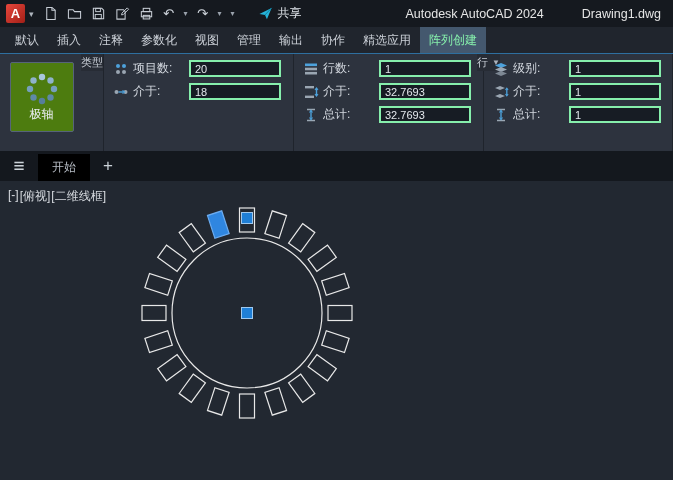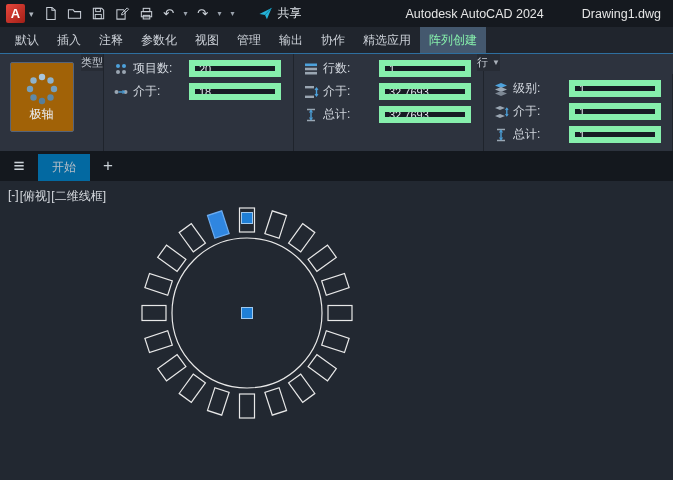--- a/index.html
+++ b/index.html
@@ -33,39 +33,39 @@
   
   .ribbon { height:98px; background:#2d333e; border-top:1px solid #2e6f9f; display:flex; flex:none; }
   .panel { display:flex; flex-direction:row; border-right:1px solid #1f242c; }
   .panel-content { flex:1; padding:5px 6px 0 8px; }
   .panel-label { height:17px; background:#272c35; color:#c6ccd4; font-size:11px;
                  display:flex; align-items:center; justify-content:center; gap:4px; }
   .panel-label .caret { font-size:8px; color:#aab1ba; }
 
   .panel-type { width:104px; }
   .type-btn { margin:3px auto 0; width:64px; height:70px; display:flex; flex-direction:column; align-items:center;
-              justify-content:center; background:#a16207; border:1px solid #56647a; border-radius:2px; color:#e9edf2; }
+              justify-content:center; background:#4d7c0f; border:1px solid #56647a; border-radius:2px; color:#e9edf2; }
   .type-btn svg { width:34px; height:34px; }
 
   .panel-items { width:190px; }
   .panel-rows  { width:190px; }
-  .panel-levels{ flex:1;margin-top:20px; }
+  .panel-levels{ flex:1; }
 
   .field-row { display:flex; align-items:center; gap:4px; height:19px; margin-bottom:4px; }
   .f-icon { width:17px; height:17px; flex:none; display:flex; align-items:center; justify-content:center; }
   .f-icon svg { width:16px; height:16px; }
   .f-label { width:52px; color:#d3d8df; font-size:12px; white-space:nowrap; flex:none; }
-  .f-input { width:92px; height:17px; background:#171c24; border:6px solid #86efac; color:#e3e7ec;
+  .f-input { width:92px; height:17px; background:#171c24; border:2px solid #86efac; color:#e3e7ec;
              font-size:11px; padding:0 4px; font-family:"Liberation Sans","DejaVu Sans",sans-serif; outline:none; }
 
   
   .filetabs { height:30px; background:#14181e; display:flex; align-items:stretch; flex:none; }
   .hamburger { width:38px; display:flex; align-items:center; justify-content:center; color:#ccd2d9; font-size:19px; }
   .ftab { display:flex; align-items:center; padding:0 14px; gap:9px; color:#b9bfc7; font-size:12px; }
-  .ftab.start { background:#0369a1; margin:3px 2px 0 0;text-align:center; }
+  .ftab.start { background:#000000; margin:3px 2px 0 0;text-align:center; }
   .ftab.active { background:#173e55; border-top:2px solid #2e9bd6; color:#ffffff; font-weight:bold; margin-right:2px; }
   .ftab .close { font-weight:normal; color:#c3c9d0; font-size:13px; }
   .addtab { width:32px; display:flex; align-items:center; justify-content:center; color:#ccd2d9; font-size:17px; }
 
   
   .canvas { position:relative; flex:1; background:#222831; overflow:hidden; }
   .vp-controls { position:absolute; left:8px; top:7px; display:flex; gap:1px; color:#d8dce1; font-size:12px; z-index:2; }
   .canvas svg.scene { position:absolute; inset:0; width:673px; height:299px; }
   .arr-line { fill:none; stroke:#e8e8e8; stroke-width:1.2; }
   .arr-item { fill:none; stroke:#e8e8e8; stroke-width:1.2; }

